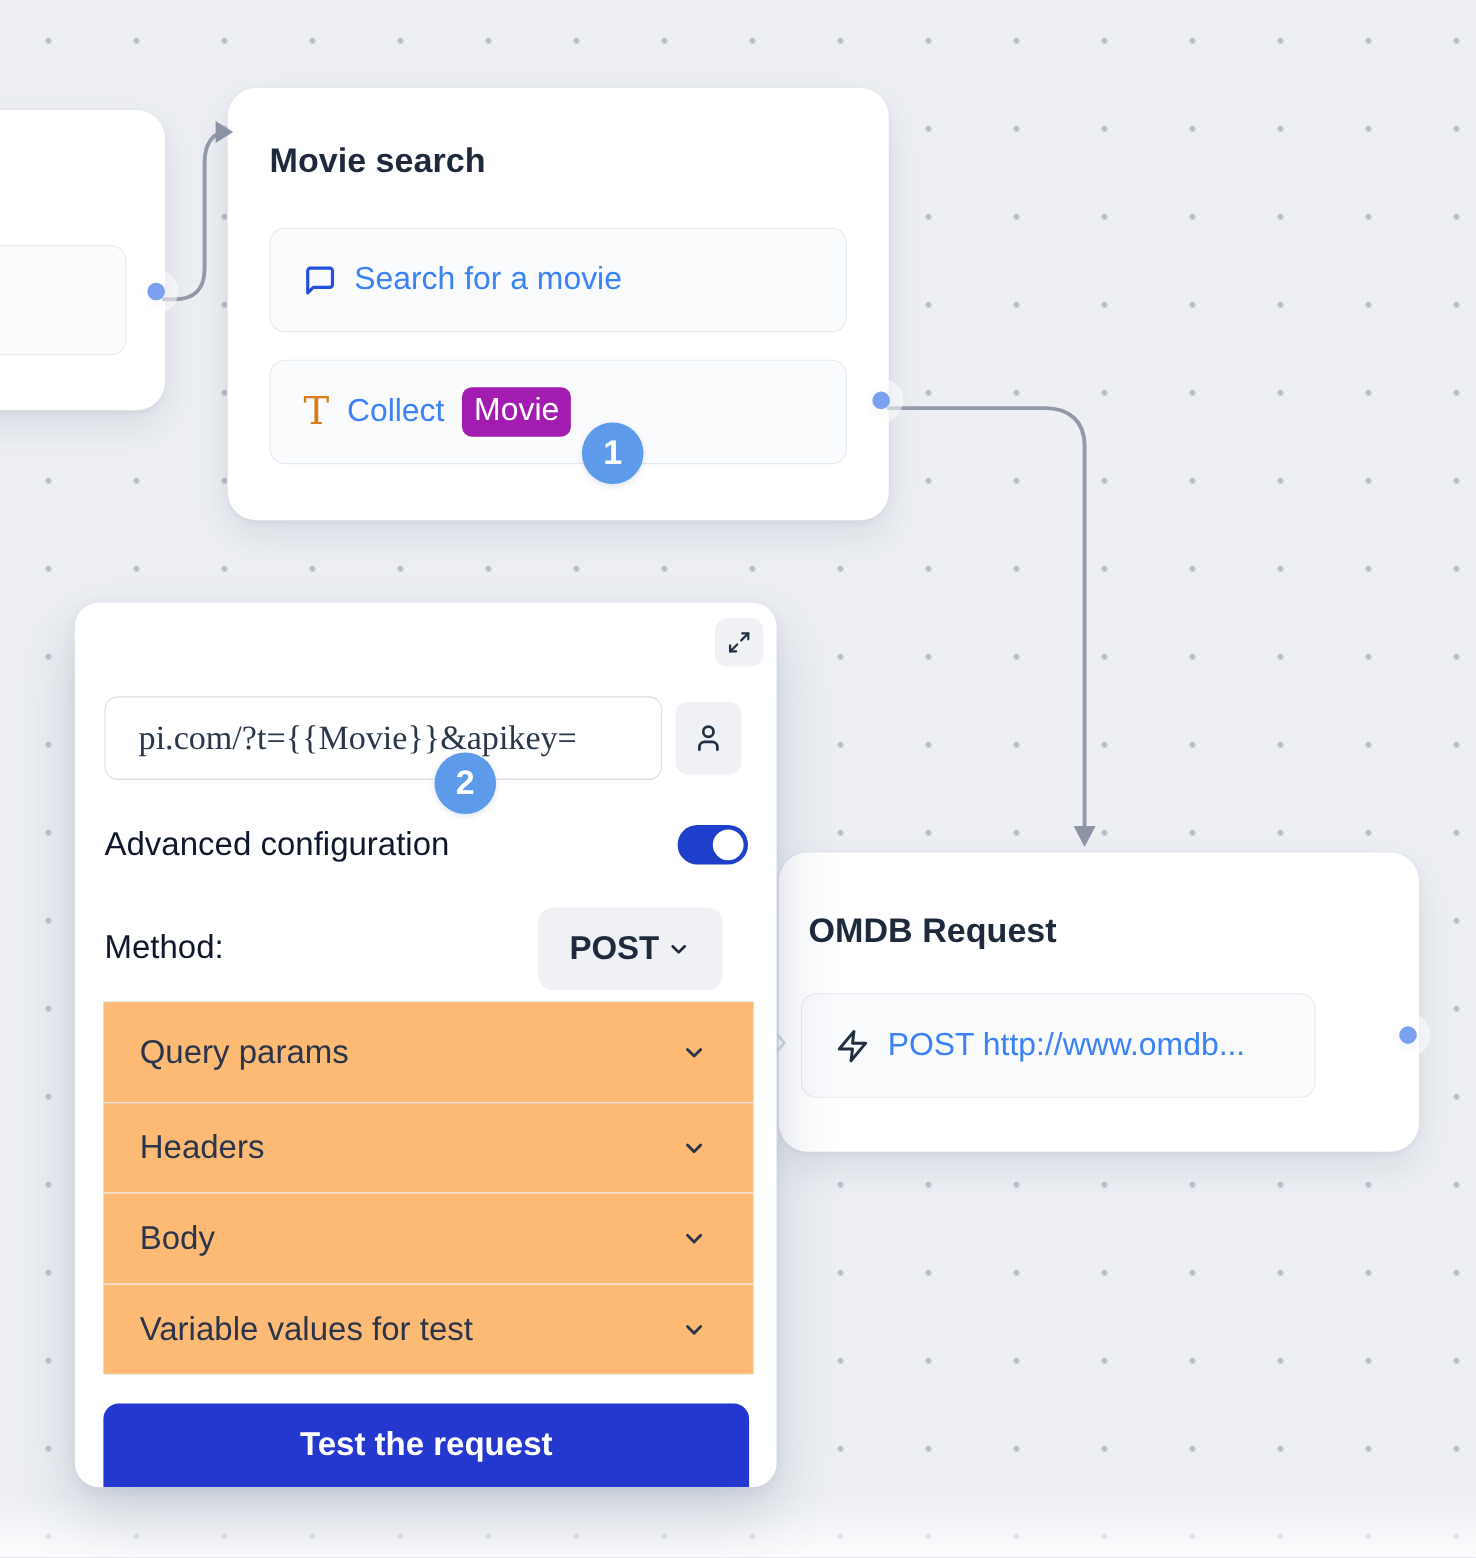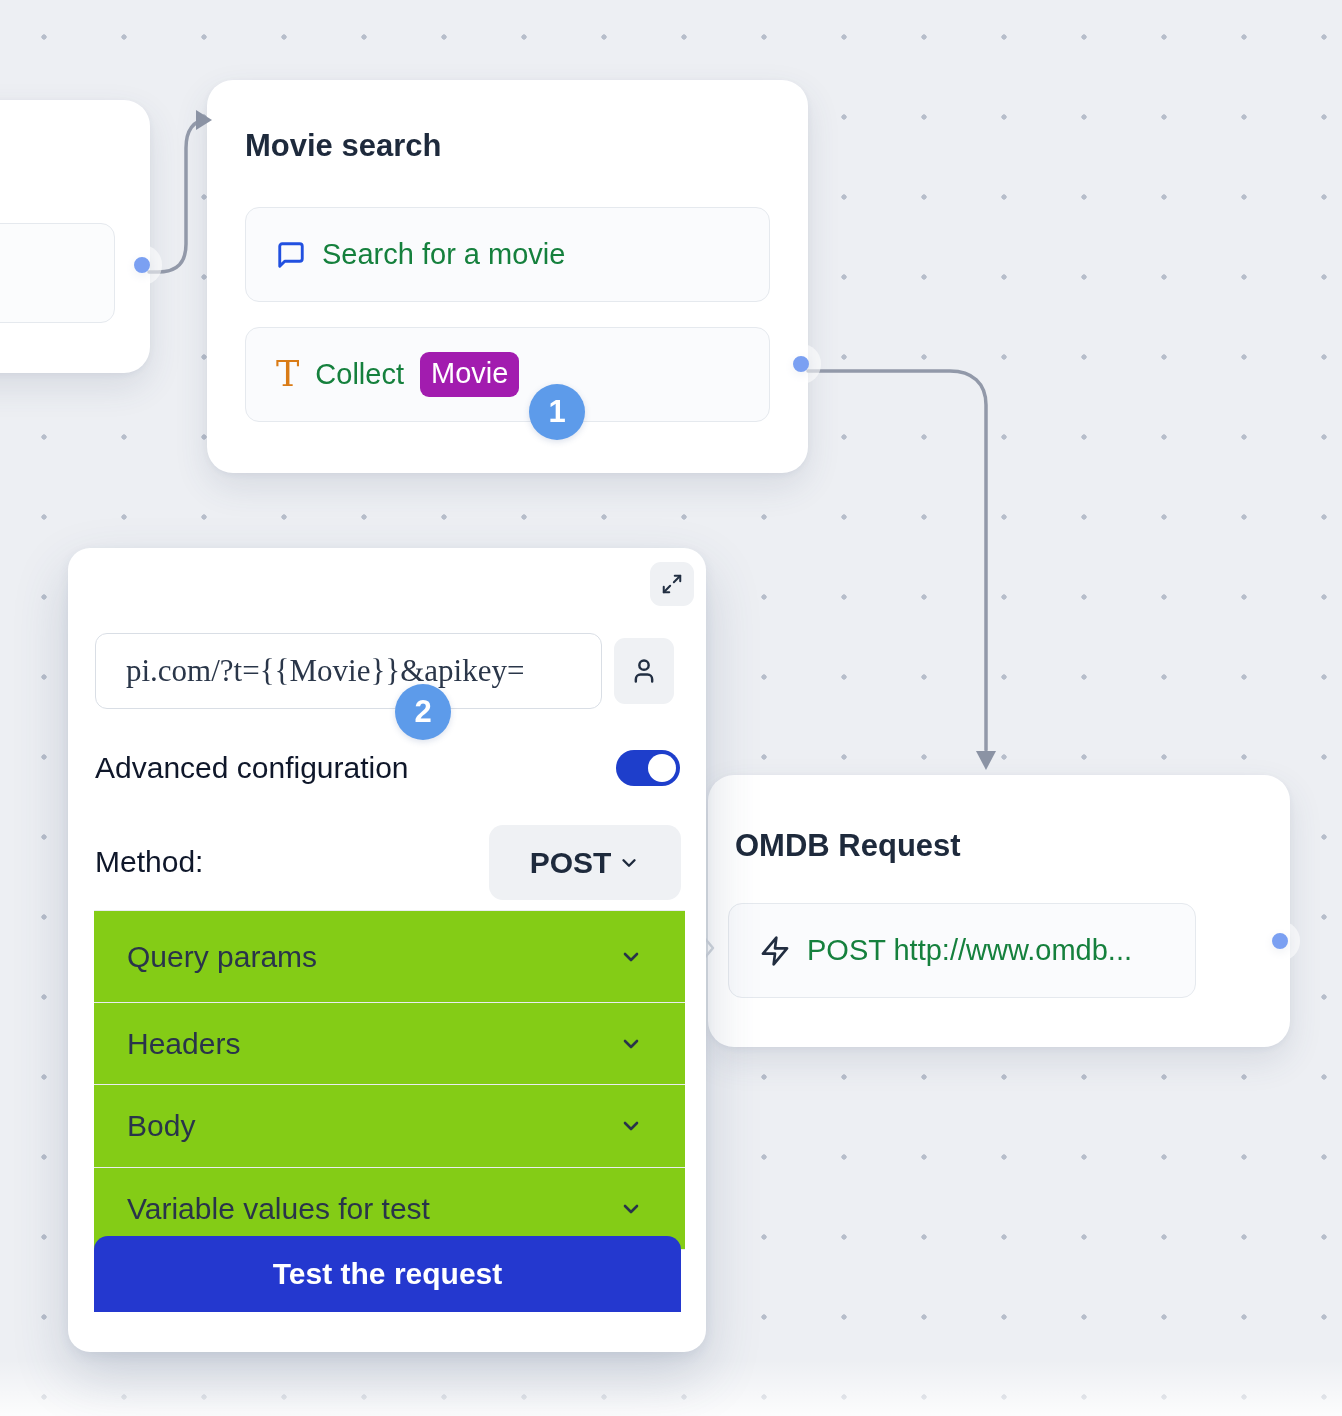--- a/index.html
+++ b/index.html
@@ -9,21 +9,21 @@
     background-color:#edeff3;
     background-image:radial-gradient(circle, #b7becb 2.4px, rgba(183,190,203,0) 2.9px);
     background-size:80px 80px; background-position:4px -3px;
     font-family:"Liberation Sans", sans-serif; color:#25304a;
   }
   .card { position:absolute; background:#fff; border-radius:26px;
           box-shadow:0 14px 34px rgba(55,75,110,.12), 0 2px 6px rgba(55,75,110,.06); }
   .node-title { position:absolute; font-size:31px; font-weight:700; color:#1e2a3c; line-height:36px; }
   .node-item { position:absolute; display:flex; align-items:center; gap:16px;
                background:#fafbfd; border:1.5px solid #e5e9ee; border-radius:14px; padding:0 24px 0 30px; }
-  .node-item-label { font-size:29px; color:#15803d; white-space:nowrap; }
+  .node-item-label { font-size:29px; color:#3b82f6; white-space:nowrap; }
   .port { position:absolute; width:14px; height:14px; background:#fff; border:8px solid #7ba0f2;
           border-radius:50%; box-shadow:0 0 0 12px rgba(255,255,255,.55), 0 3px 10px rgba(70,90,130,.20); z-index:30; }
   .step-badge { position:absolute; width:56px; height:56px; border-radius:50%; background:#5d9bea;
                 color:#fff; font-size:31px; font-weight:700; display:flex; align-items:center;
                 justify-content:center; z-index:40; box-shadow:0 2px 6px rgba(60,90,150,.18); }
   .var-badge { background:#a21caf; color:#fff; border-radius:9px; padding:7px 11px 9px;
                font-size:29px; line-height:1; }
   #connectors { position:absolute; left:0; top:0; z-index:20; pointer-events:none; }
 
   
@@ -35,29 +35,29 @@
   #expand-btn { left:582px; top:14px; width:44px; height:44px; }
   #url-input { position:absolute; left:27px; top:85px; width:507px; height:76px;
                border:1.5px solid #d9dee5; border-radius:12px; background:#fff;
                font-family:Liberation Serif, serif; font-size:31px; color:#2a3649;
                padding:0 18px 0 30px; outline:none; white-space:nowrap; overflow:hidden; }
   #person-btn { left:546px; top:90px; width:60px; height:66px; }
   .cfg-label { position:absolute; left:27px; font-size:30px; color:#0f172a; line-height:36px; }
   #toggle { position:absolute; left:548px; top:202px; width:64px; height:36px; border-radius:18px;
             background:#1e3ecb; cursor:pointer; }
   #toggle .knob { position:absolute; right:4px; top:4px; width:28px; height:28px; border-radius:50%; background:#fff; }
-  #method-dd { position:absolute; left:421px; top:277px; width:192px; height:75px; background:#eff1f4;
+  #method-dd { position:absolute; left:421px; top:277px; width:168px; height:75px; background:#eff1f4;
                border-radius:14px; display:flex; align-items:center; justify-content:center; gap:7px; cursor:pointer; }
   #method-dd .val { font-size:30px; font-weight:600; color:#1e2a3c; }
   .cfg-row { position:absolute; left:26px; width:591px; border-top:1.5px solid #e9ecf0;
              display:flex; align-items:center; justify-content:space-between;
-             padding:0 42px 0 33px; cursor:pointer; background:#84cc16;text-align:right; }
+             padding:0 42px 0 33px; cursor:pointer; background:#fdba74;text-align:right; }
   .cfg-row .row-label { font-size:30px; color:#29344a; white-space:nowrap; }
   .final-divider { position:absolute; left:26px; top:701px; width:591px; border-top:1.5px solid #e9ecf0; }
-  #test-btn { position:absolute; left:26px; top:688px; width:587px; height:76px; border:none;
+  #test-btn { position:absolute; left:26px; top:728px; width:587px; height:76px; border:none;
               background:#2438cf; color:#fff; font-family:"Liberation Sans", sans-serif;
               font-size:30px; font-weight:600; border-radius:14px 14px 0 0; cursor:pointer; }
   #bottom-fade { position:absolute; left:0; bottom:0; width:100%; height:56px;
                  background:linear-gradient(to bottom, rgba(255,255,255,0), rgba(255,255,255,.85)); z-index:5; }
   svg.icon { display:block; }
 </style>
 </head>
 <body>
 
 <div id="canvas">

